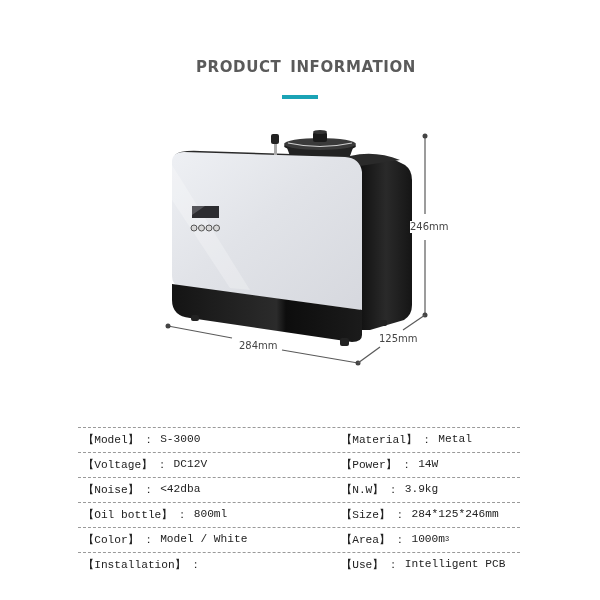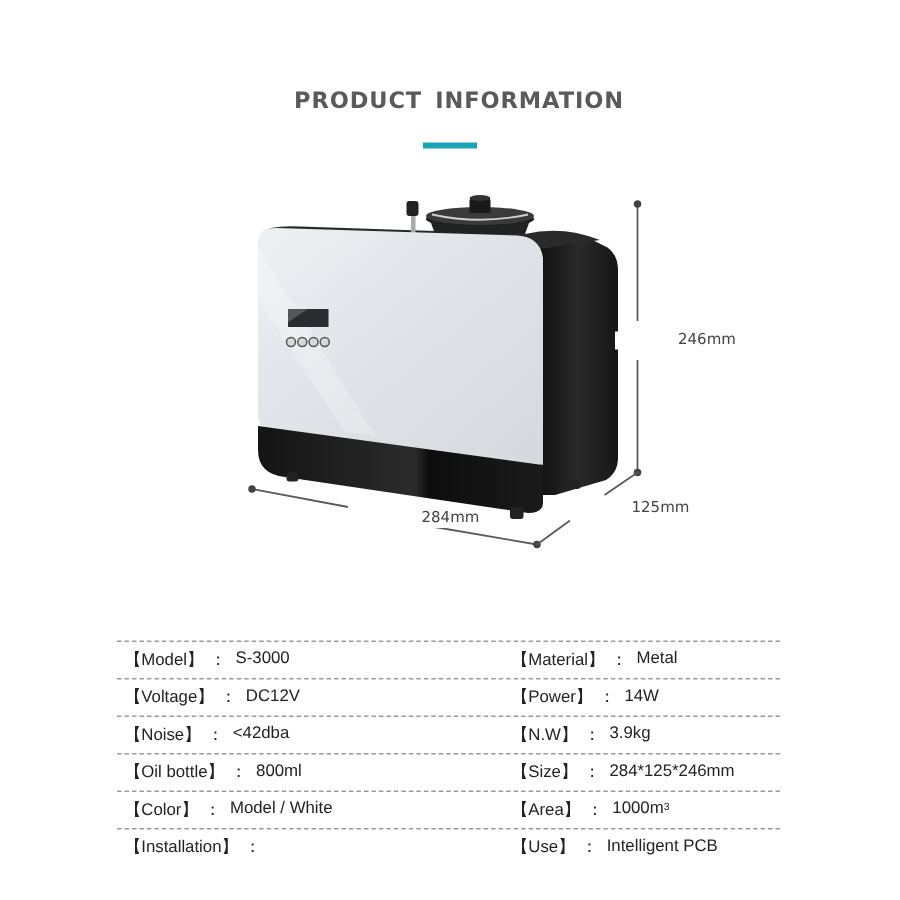--- a/index.html
+++ b/index.html
@@ -33,36 +33,35 @@
     .product { position: absolute; left: 0; top: 0; width: 600px; height: 400px; }
     .product svg { position: absolute; left: 0; top: 0; }
 
     .dim-label {
       position: absolute;
       font-family: "DejaVu Sans", sans-serif;
       font-size: 10px;
       color: #444;
       background: #fff;
       line-height: 12px;
-      padding-left: 42px;
     }
 
     
     .specs {
       position: absolute; left: 78px; top: 403px;
       width: 442px;
     }
     .spec-row {
       display: flex;
       height: 25px;
       border-bottom: 1px dashed #9a9a9a;
       align-items: center;
     }
     .spec-cell {
-      font-family: Liberation Sans, sans-serif;
+      font-family: Liberation Mono, monospace;
       font-size: 11.2px;
       color: #222;
       white-space: nowrap;
       display: flex;
       align-items: center;
       padding-left: 5px;
       margin-top: 48px;
     }
     .spec-cell.left { width: 258px; }
     .spec-cell.right { width: 184px; }

